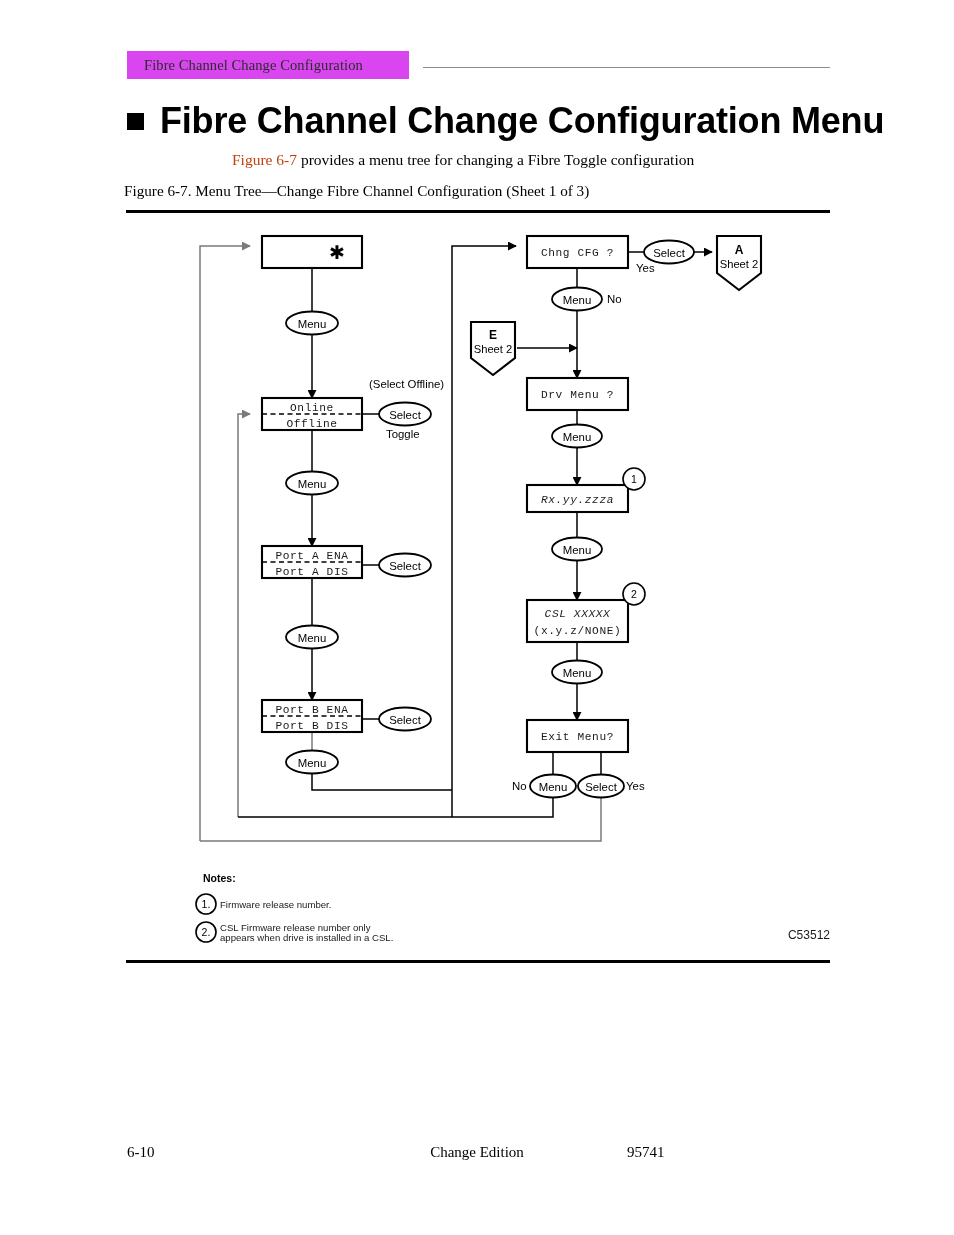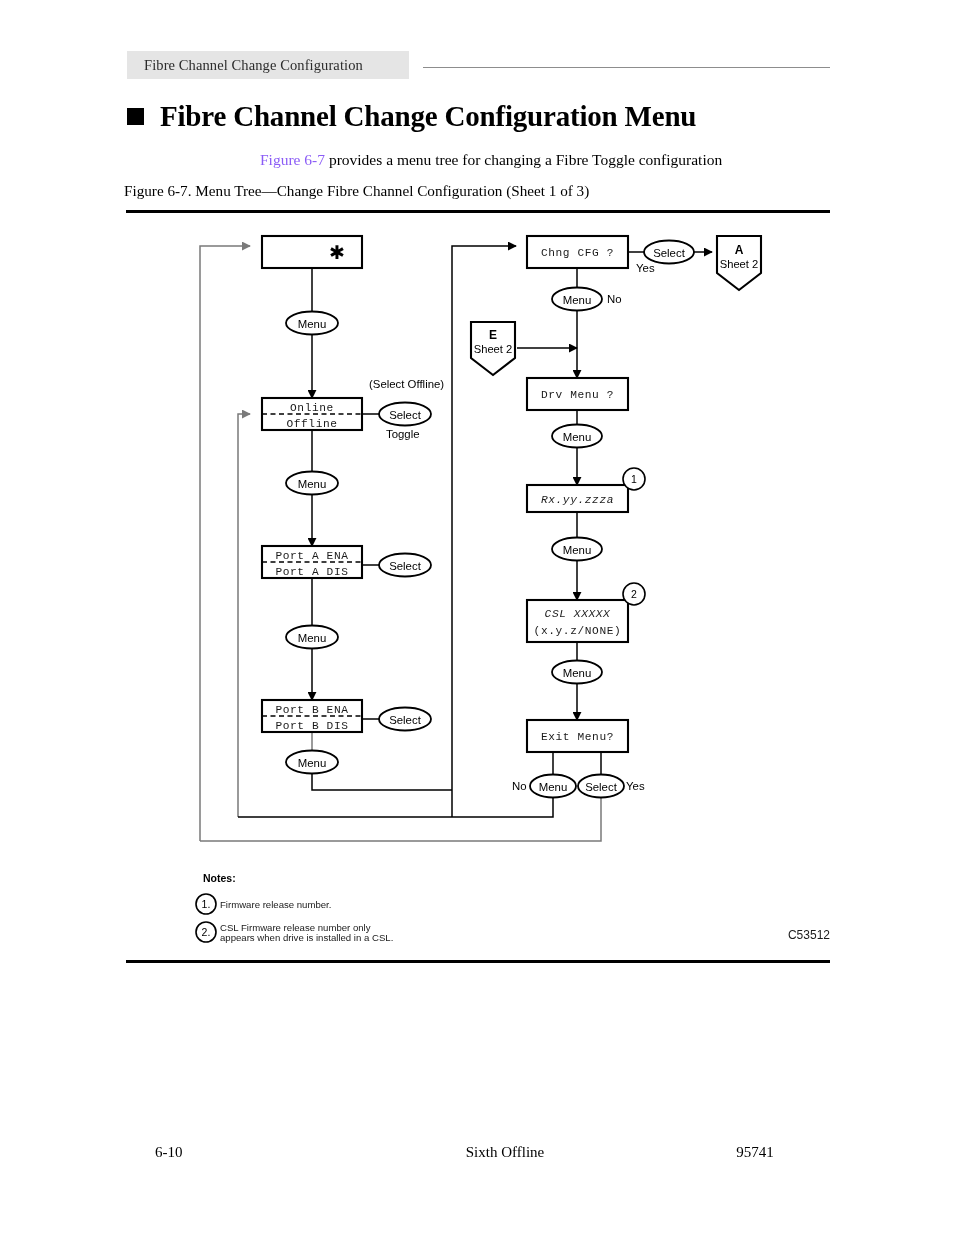--- a/index.html
+++ b/index.html
@@ -24,21 +24,21 @@
     top: 51px;
     width: 703px;
     height: 28px;
   }
   #header-tab {
     position: absolute;
     left: 0;
     top: 0;
     width: 282px;
     height: 28px;
-    background: #e5e5e5;
+    background: #d946ef;
     display: flex;
     align-items: center;
   }
   #header-tab .tab-text {
     padding-left: 17px;
     font-family: "Liberation Serif", serif;
     font-size: 14.5px;
     color: #2b2b2b;
     letter-spacing: 0.1px;
     white-space: nowrap;
@@ -62,40 +62,39 @@
     align-items: center;
     gap: 16px;
   }
   #title-bullet {
     width: 17px;
     height: 17px;
     background: #000000;
     flex: none;
   }
   #title-text {
-    font-family: Liberation Serif, serif;
+    font-family: Liberation Sans, sans-serif;
     font-weight: bold;
-    font-size: 29px;
+    font-size: 36px;
     letter-spacing: -0.2px;
     white-space: nowrap;
     text-align: center;
   }
 
   #intro-para {
     position: absolute;
     left: 232px;
     top: 150px;
     width: 620px;
     font-size: 15.5px;
     line-height: 20px;
     white-space: nowrap;
   }
   .xref {
-    color: #8b5cf6;
-    margin-left: 28px;
+    color: #c2410c;
   }
 
   #figure-caption {
     position: absolute;
     left: 124px;
     top: 182px;
     width: 740px;
     font-weight: normal;
     font-size: 15.2px;
     white-space: nowrap;
@@ -231,25 +230,24 @@
 
   
   #page-footer {
     position: absolute;
     left: 127px;
     top: 1144px;
     width: 700px;
     display: flex;
     align-items: baseline;
     font-size: 15px;
-    margin-left: 28px;
   }
   #footer-page   { flex: 0 0 200px; text-align: left; }
   #footer-center { flex: 1 1 auto;  text-align: center; }
-  #footer-doc    { flex: 0 0 200px; text-align: center; }
+  #footer-doc    { flex: 0 0 200px; text-align: left; }
 </style>
 </head>
 <body>
 
 <div id="running-header">
   <div id="header-tab">
     <span class="tab-text">Fibre Channel Change Configuration</span>
   </div>
   <div id="header-rule"></div>
 </div>
@@ -481,15 +479,15 @@
   </g>
 
   <text class="fig-id" x="830" y="729">C53512</text>
 </svg>
 </div>
 
 <div id="rule-bottom"></div>
 
 <div id="page-footer">
   <span id="footer-page">6-10</span>
-  <span id="footer-center">Sixth Offline</span>
+  <span id="footer-center">Change Edition</span>
   <span id="footer-doc">95741</span>
 </div>
 
 </body></html>

